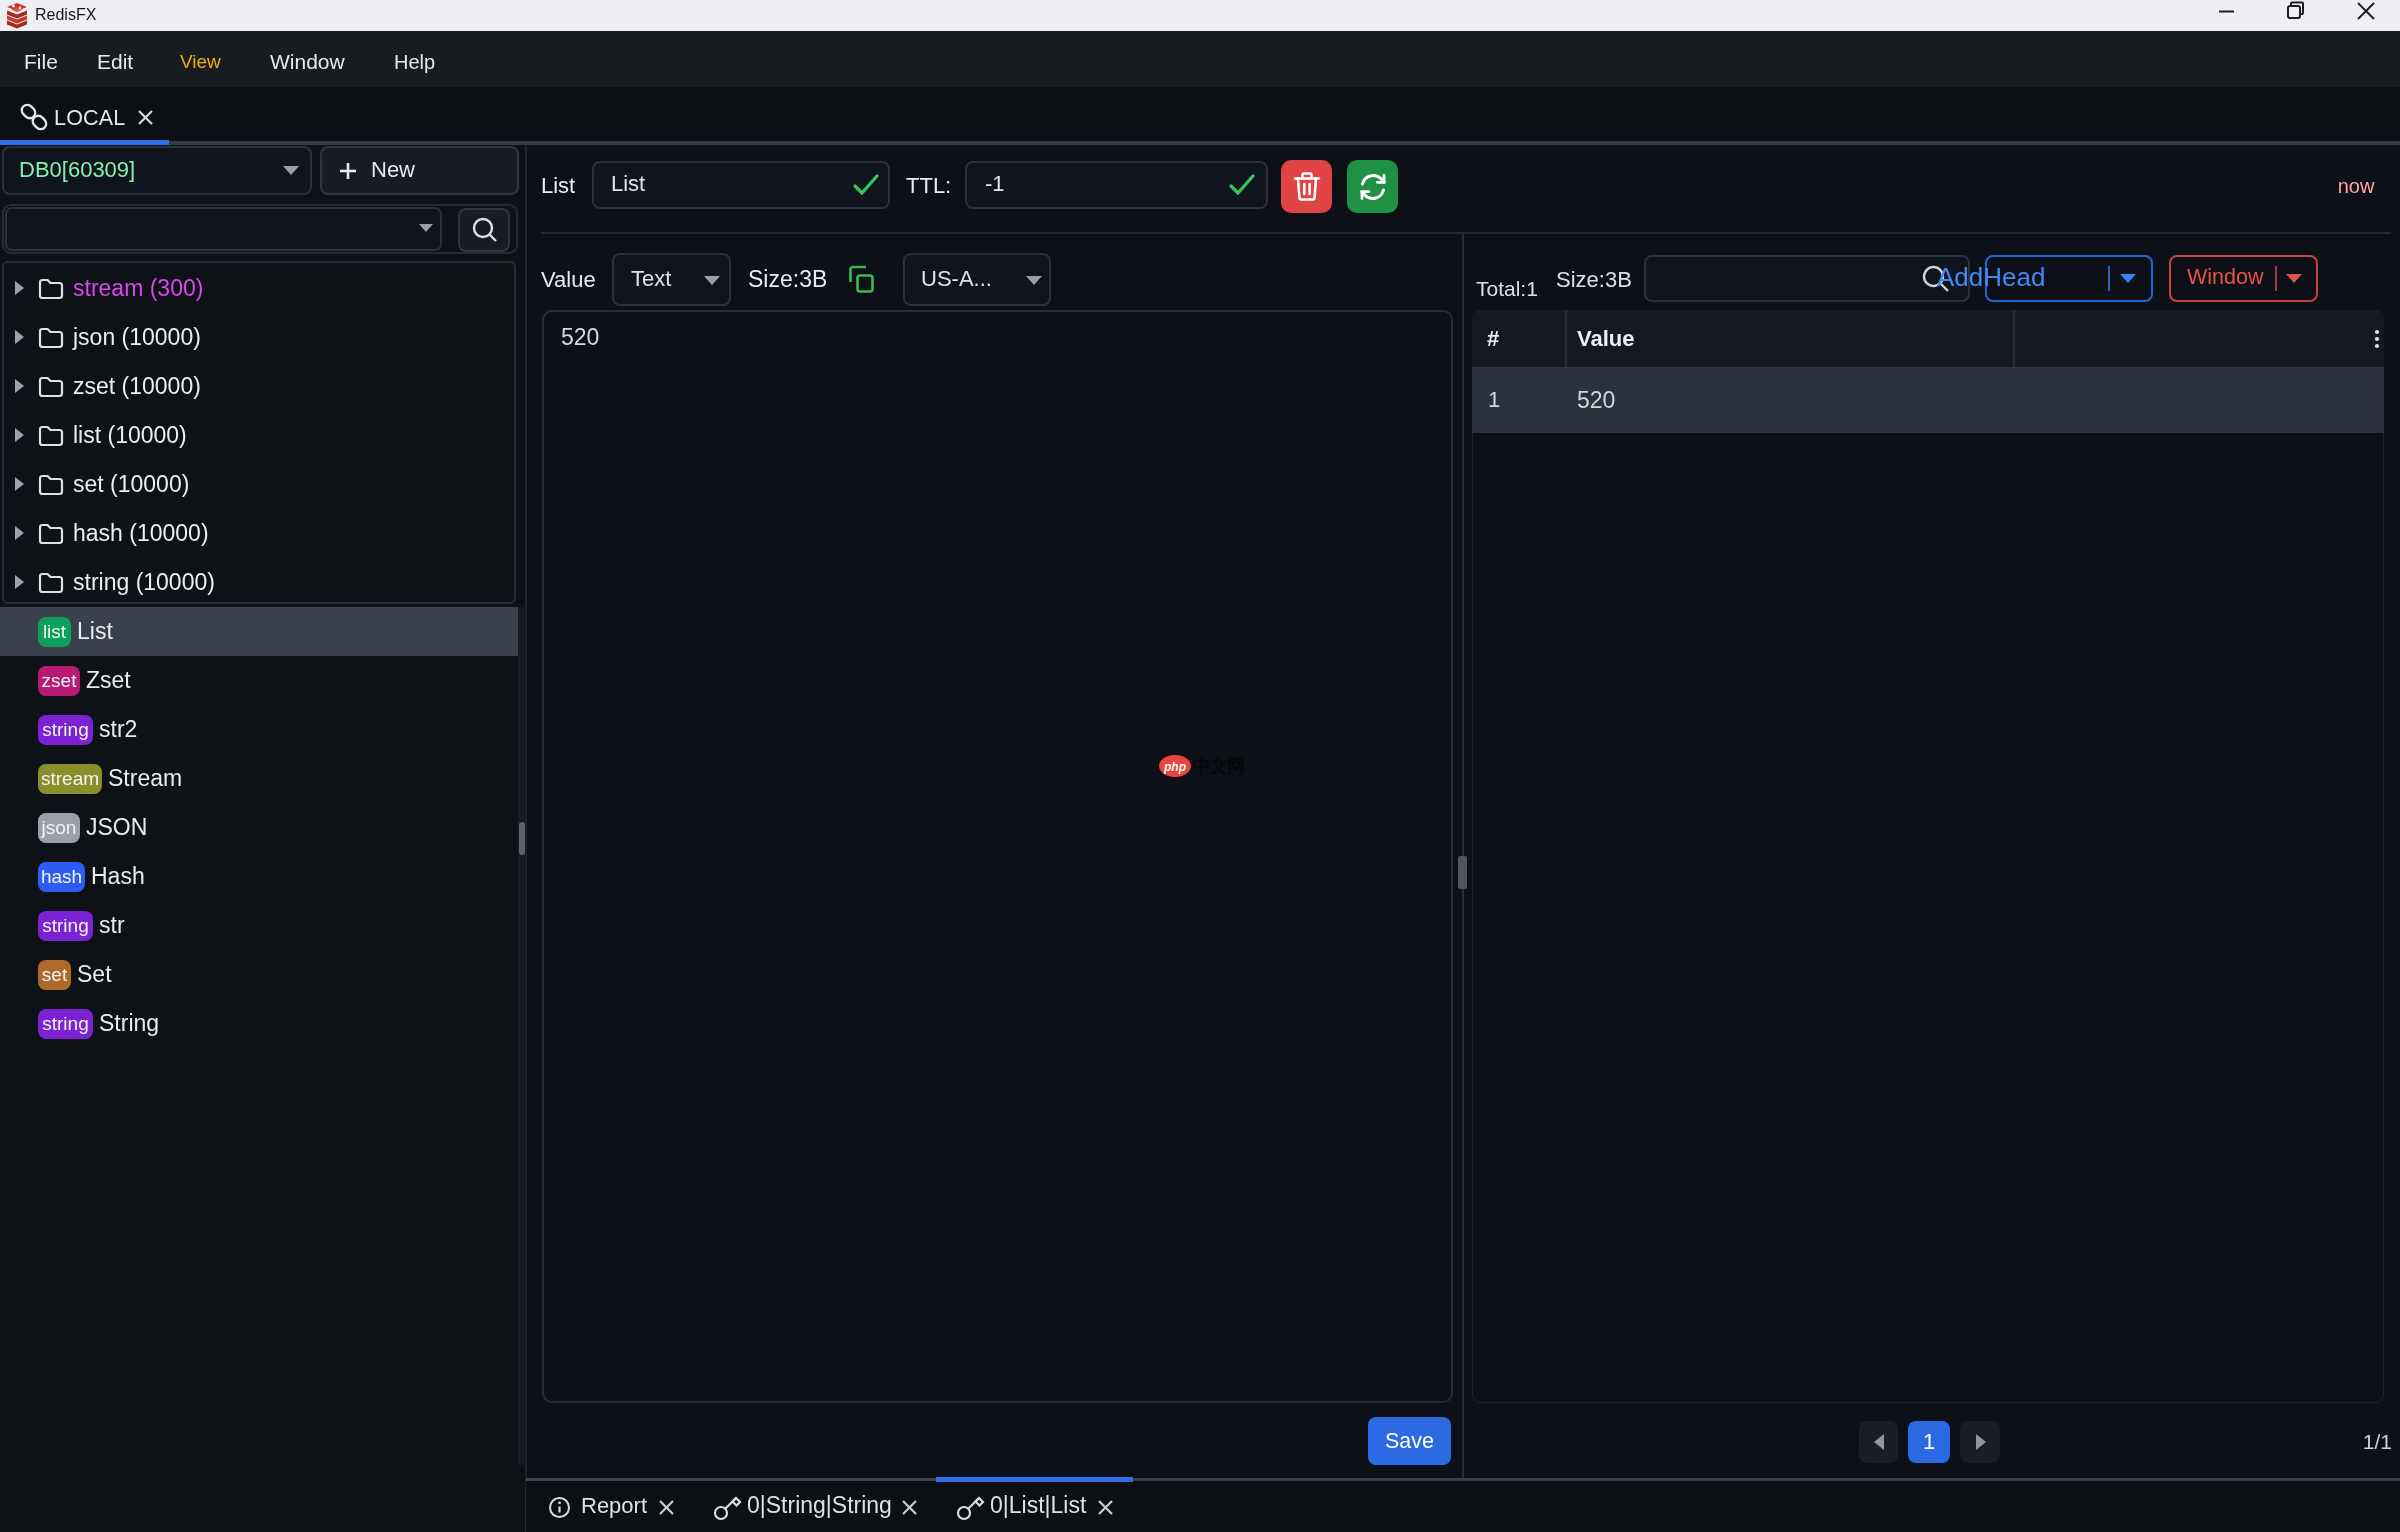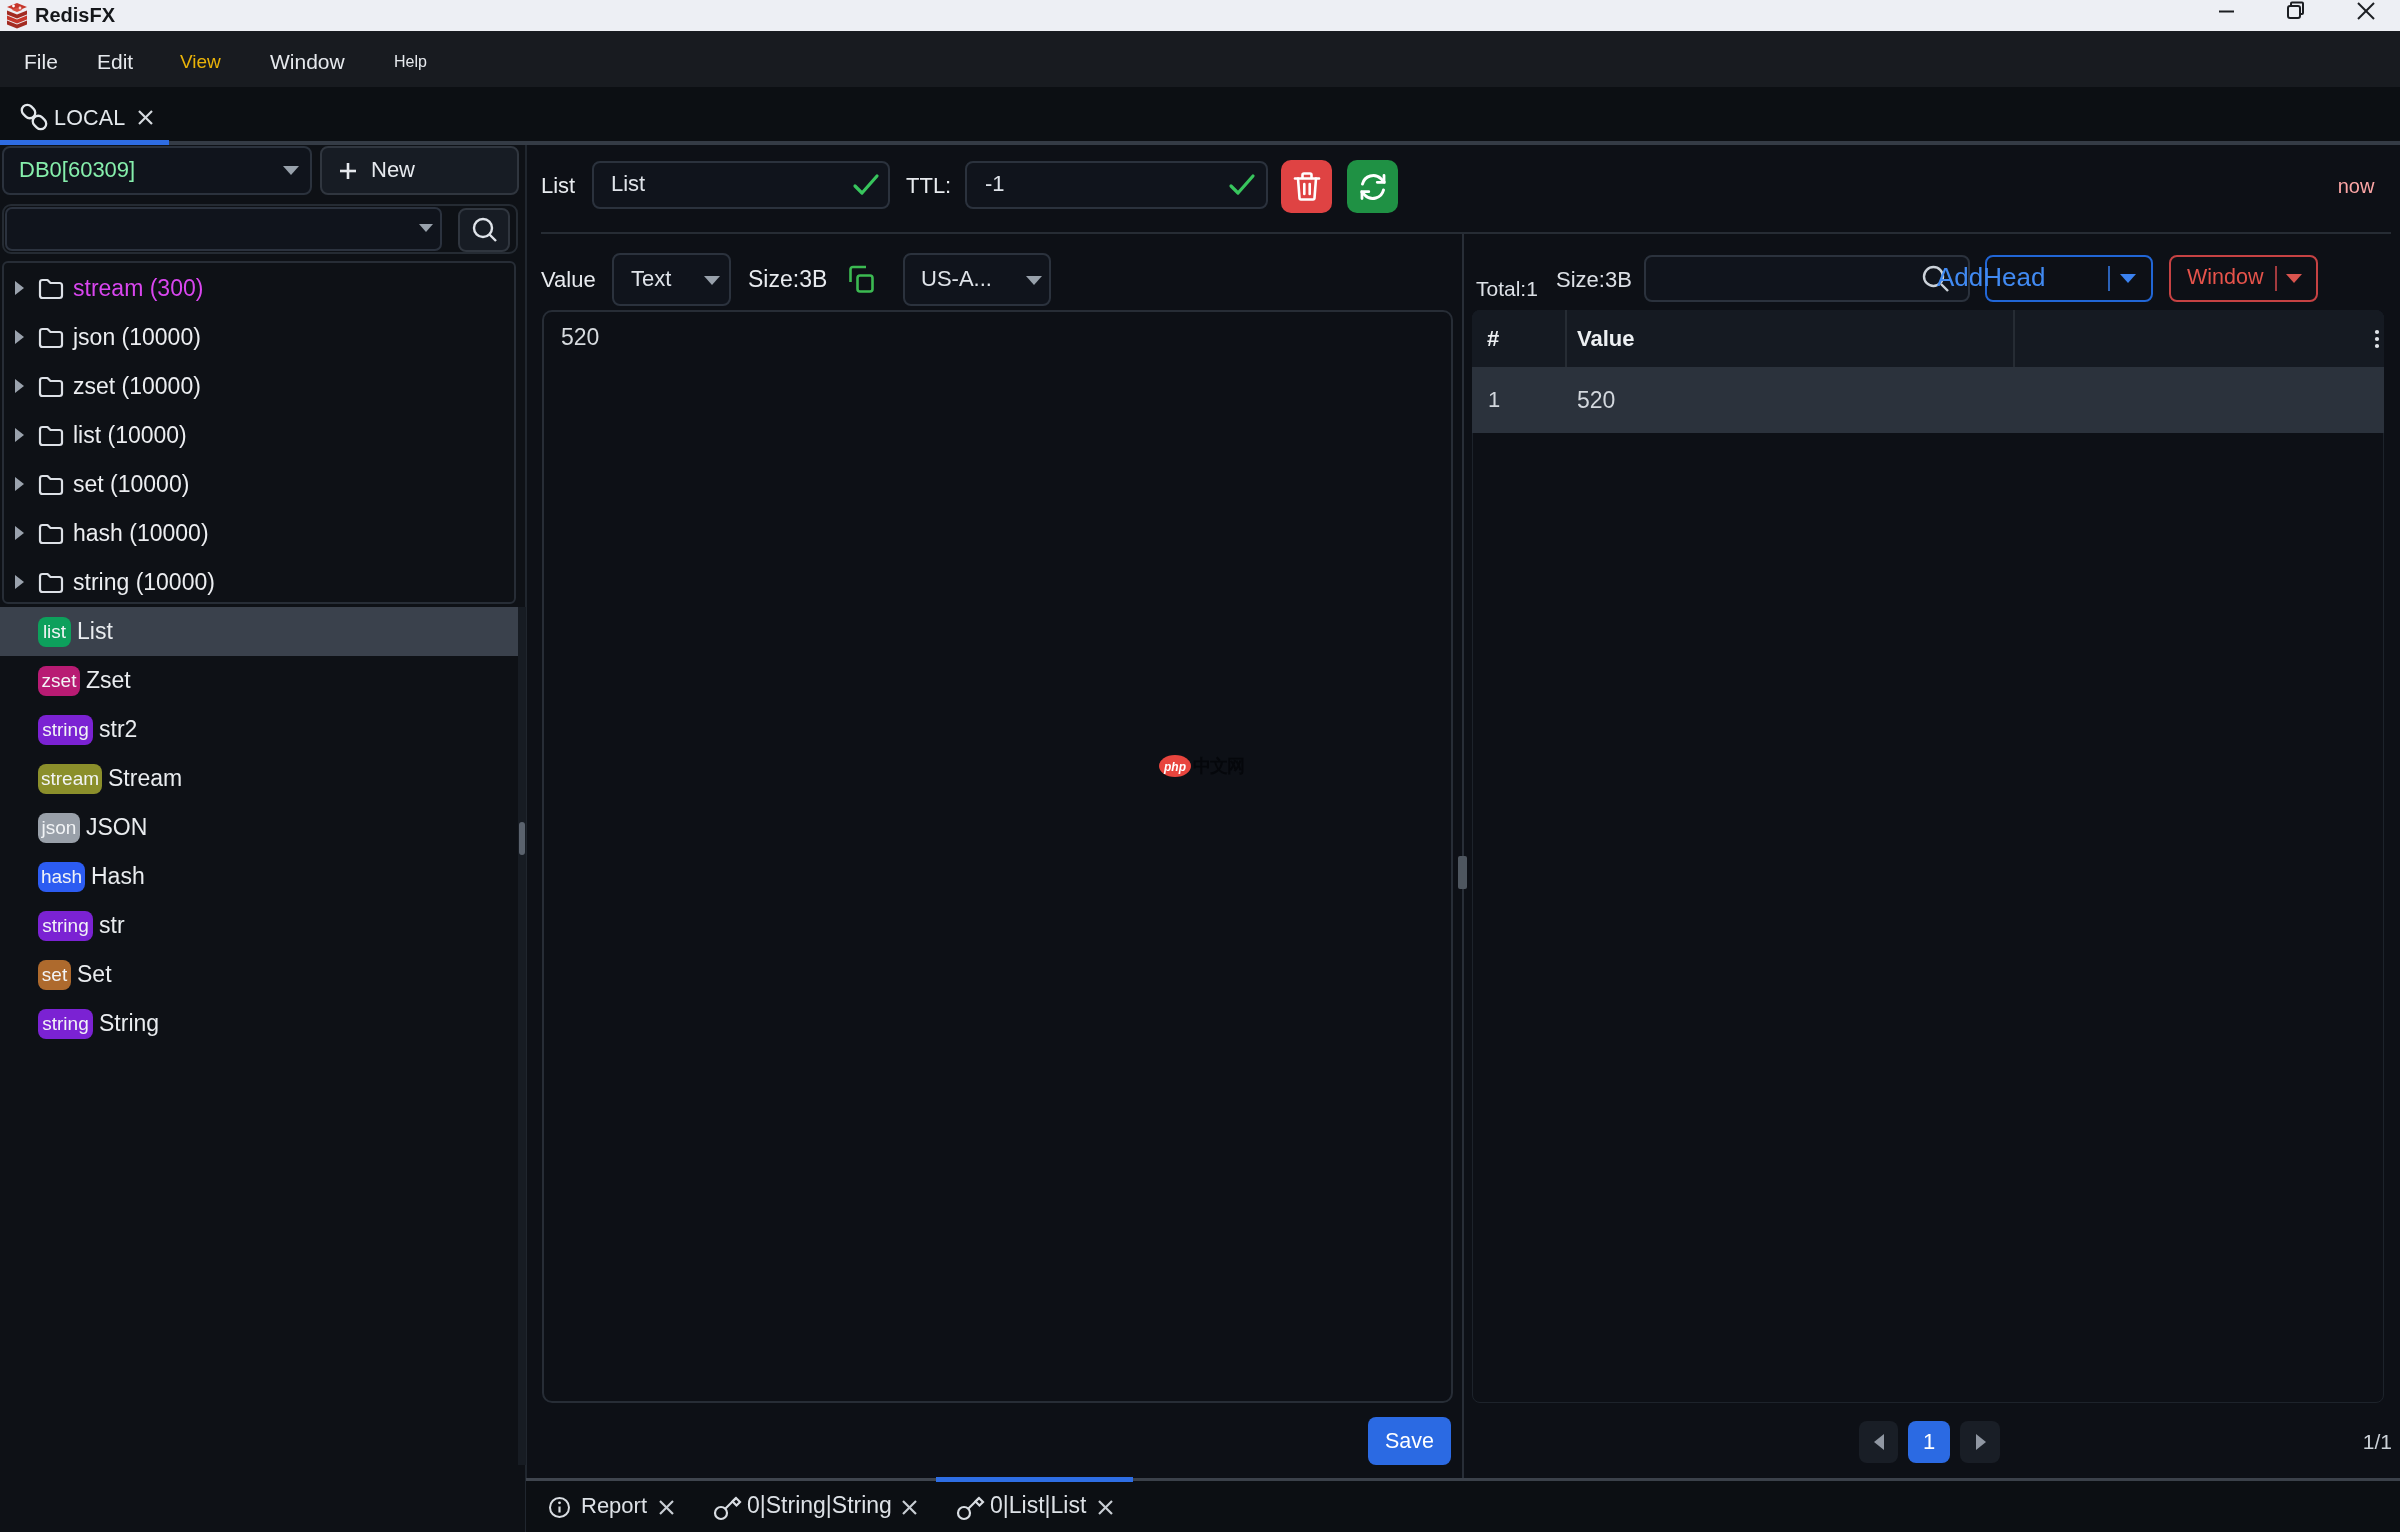--- a/index.html
+++ b/index.html
@@ -21,35 +21,35 @@
     <g>
       <path d="M2 18.5 L12 22.5 L22 18.5 L22 22.5 L12 26.5 L2 22.5 Z" fill="#a32b22"></path>
       <path d="M2 13.5 L12 17.5 L22 13.5 L22 17.5 L12 21.5 L2 17.5 Z" fill="#c6362b"></path>
       <path d="M2 8.5 L12 12.5 L22 8.5 L22 12.5 L12 16.5 L2 12.5 Z" fill="#a32b22"></path>
       <path d="M12 1 L22 5 L12 9 L2 5 Z" fill="#c6362b"></path>
       <path d="M12 5.5 L17.5 7.8 L12 10 L6.5 7.8 Z" fill="#d94f41"></path>
       <circle cx="8.5" cy="4" r="1.4" fill="#ffffff"></circle>
       <circle cx="15" cy="6" r="1.4" fill="#f3d6d2"></circle>
     </g>
   </svg>
-  <div class="abs" style="left:35px;top:2px;font-size:20px;font-weight:700;color:#15171a;line-height:26px;">RedisFX</div>
+  <div class="abs" style="left:35px;top:2px;font-size:16px;font-weight:400;color:#15171a;line-height:26px;">RedisFX</div>
   <svg class="abs" style="left:2212px;top:0;" width="180" height="24" viewBox="0 0 180 24">
     <line x1="7" y1="11.5" x2="22" y2="11.5" stroke="#1c1e22" stroke-width="2"></line>
     <rect x="76" y="6" width="12" height="12" rx="2" fill="none" stroke="#1c1e22" stroke-width="2"></rect>
     <path d="M79 6 L79 3.5 Q79 2.5 80 2.5 L90 2.5 Q91 2.5 91 3.5 L91 13 Q91 14 90 14 L88 14" fill="none" stroke="#1c1e22" stroke-width="2"></path>
     <line x1="146" y1="3" x2="162" y2="19" stroke="#1c1e22" stroke-width="2"></line>
     <line x1="162" y1="3" x2="146" y2="19" stroke="#1c1e22" stroke-width="2"></line>
   </svg>
 
   <div class="abs" style="left:0;top:31px;width:2400px;height:56px;background:#181b20;"></div>
   <div class="abs" style="top:34px;height:56px;line-height:56px;font-size:21px;color:#e6e9ed;left:24px;">File</div>
   <div class="abs" style="top:34px;height:56px;line-height:56px;font-size:21px;color:#e6e9ed;left:97px;">Edit</div>
   <div class="abs" style="top:34px;height:56px;line-height:56px;font-size:19px;color:#eab308;left:180px;">View</div>
   <div class="abs" style="top:34px;height:56px;line-height:56px;font-size:21px;color:#e6e9ed;left:270px;">Window</div>
-  <div class="abs" style="top:34px;height:56px;line-height:56px;font-size:16px;color:#e6e9ed;left:394px;">Help</div>
+  <div class="abs" style="top:34px;height:56px;line-height:56px;font-size:20px;color:#e6e9ed;left:394px;">Help</div>
 
   <div class="abs" style="left:0;top:87px;width:2400px;height:55px;background:#0c0f13;"></div>
   <div class="abs" style="left:0;top:141px;width:2400px;height:4px;background:#343b45;"></div>
   <div class="abs" style="left:0;top:140px;width:169px;height:5px;background:#2e6ce2;"></div>
   <svg class="abs" style="left:18px;top:101px;overflow:visible;" width="32" height="32" viewBox="0 0 32 32" fill="none" stroke="#e3e7eb" stroke-width="2.3">
     <g transform="rotate(-45 16 16)">
       <rect x="10.5" y="1" width="11" height="14.5" rx="5.5"></rect>
       <rect x="10.5" y="16.5" width="11" height="14.5" rx="5.5"></rect>
     </g>
   </svg>

